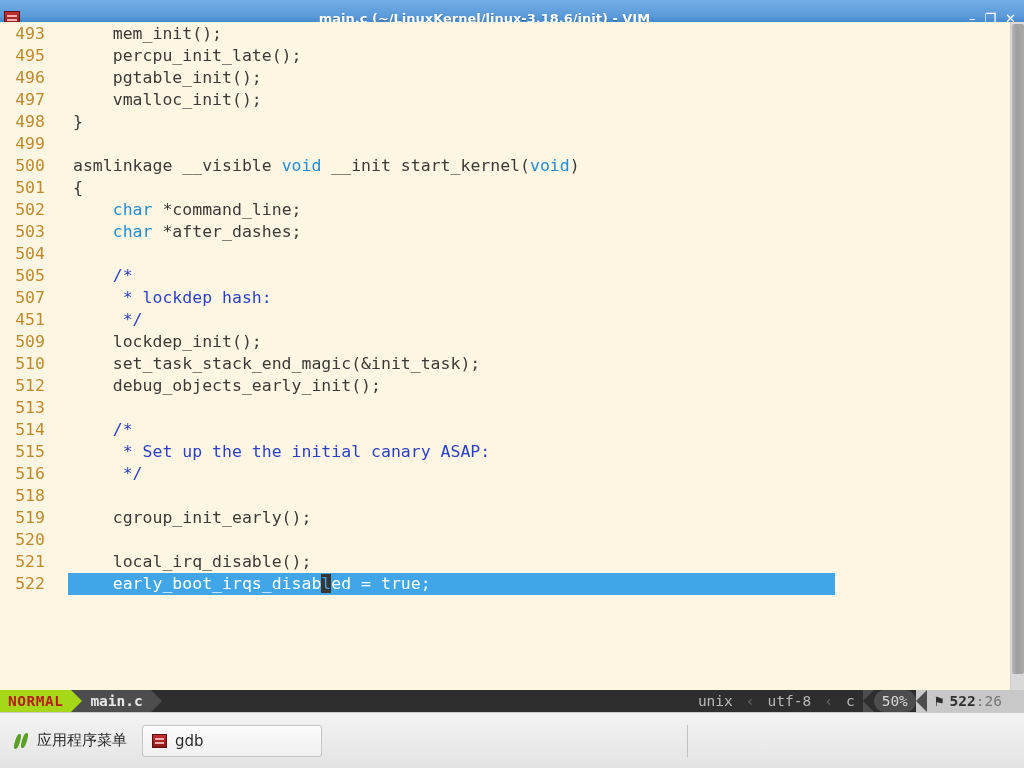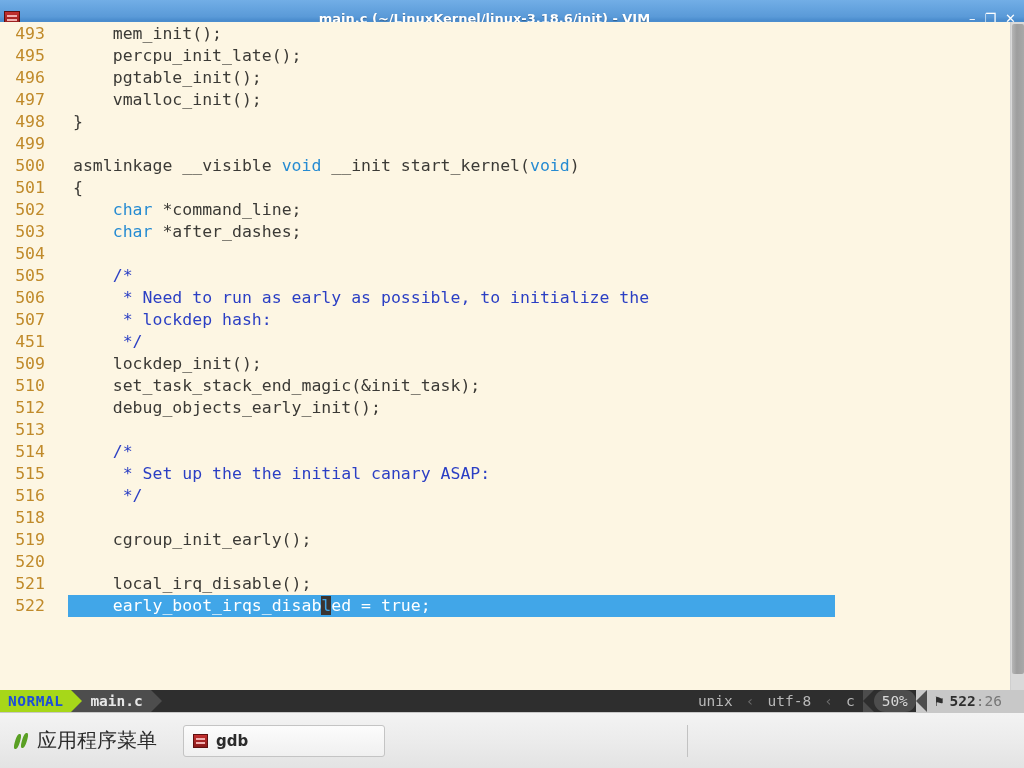--- a/index.html
+++ b/index.html
@@ -93,21 +93,21 @@
   
   #statusline {
     position: absolute; left: 0; top: 668px;
     width: 1024px; height: 22px;
     background: #2e2e2e;
     display: flex; align-items: stretch;
     font-family: "DejaVu Sans Mono", monospace;
     font-size: 14.5px;
   }
   .sl-seg { display: flex; align-items: center; height: 22px; padding: 0 8px; white-space: pre; }
-  .sl-mode { background: #a7d719; color: #1d4ed8; font-weight: bold; letter-spacing: .5px; }
+  .sl-mode { background: #a7d719; color: #b91c1c; font-weight: bold; letter-spacing: .5px; }
   .sl-arrow {
     width: 0; height: 0; flex: 0 0 auto;
     border-top: 11px solid transparent; border-bottom: 11px solid transparent;
   }
   .sl-arrow.right-a7d719-4d4d4d { border-left: 11px solid #a7d719; background: #4d4d4d; }
   .sl-arrow.right-4d4d4d-2e2e2e { border-left: 11px solid #4d4d4d; background: #2e2e2e; }
   .sl-file { background: #4d4d4d; color: #e8e8e8; font-weight: bold; }
   .sl-filler { flex: 1 1 auto; background: #2e2e2e; }
   .sl-info { background: #2e2e2e; color: #b8b8b8; }
   .sl-sep-thin { color: #6d6d6d; padding: 0 5px; }
@@ -128,43 +128,42 @@
     position: absolute; left: 0; top: 712px;
     width: 1024px; height: 56px;
     background: linear-gradient(to bottom,#f3f3f3 0%, #ebebeb 55%, #e3e3e3 100%);
     border-top: 1px solid #c8c8c8;
     display: flex; align-items: center;
     padding: 0 6px;
   }
   #appsmenu {
     display: flex; align-items: center; gap: 7px;
     height: 34px; padding: 0 8px;
-    font-family: "DejaVu Sans", sans-serif; font-size: 20px; color: #2b2b2b;
+    font-family: "DejaVu Sans", sans-serif; font-size: 15px; color: #2b2b2b;
     cursor: default;
   }
   .xfce-logo {
     width: 16px; height: 18px; position: relative; flex: 0 0 auto;
   }
   .xfce-logo::before, .xfce-logo::after {
     content: ""; position: absolute; background: #5aa024;
     width: 5px; height: 15px; border-radius: 2px/6px;
   }
   .xfce-logo::before { left: 1px; top: 2px; transform: skewX(-16deg); }
   .xfce-logo::after  { left: 8px; top: 1px; transform: skewX(-16deg); }
 
   #win-button {
     display: flex; align-items: center; gap: 8px;
-    margin-left: 18px;
-    height: 32px; width: 202px;
+    margin-left: 7px;
+    height: 32px; width: 180px;
     padding: 0 9px;
     background: linear-gradient(to bottom,#fcfcfc,#f0f0f0);
     border: 1px solid #c4c4c4; border-radius: 3px;
     font-family: "DejaVu Sans", sans-serif; font-size: 15px; color: #2b2b2b;
     cursor: default;
-    font-weight: bold;
   }
   #win-button .tb-icon2 {
     width: 15px; height: 14px; flex: 0 0 auto;
     background: linear-gradient(to bottom,#c43030,#8a1a1a);
     border: 1px solid #5e1010; position: relative;
   }
   #win-button .tb-icon2::before {
     content: ""; position: absolute; left: 2px; top: 3px;
     width: 9px; height: 2px; background: #f0b0b0;
     box-shadow: 0 4px 0 #f0b0b0;
@@ -195,21 +194,20 @@
       <div class="ln-row"><div class="lnum">496</div><div class="code"><span>    pgtable_init();</span></div></div>
       <div class="ln-row"><div class="lnum">497</div><div class="code"><span>    vmalloc_init();</span></div></div>
       <div class="ln-row"><div class="lnum">498</div><div class="code"><span>}</span></div></div>
       <div class="ln-row"><div class="lnum">499</div><div class="code"><span></span></div></div>
       <div class="ln-row"><div class="lnum">500</div><div class="code"><span>asmlinkage __visible </span><span class="kw">void</span><span> __init start_kernel(</span><span class="kw">void</span><span>)</span></div></div>
       <div class="ln-row"><div class="lnum">501</div><div class="code"><span>{</span></div></div>
       <div class="ln-row"><div class="lnum">502</div><div class="code"><span>    </span><span class="kw">char</span><span> *command_line;</span></div></div>
       <div class="ln-row"><div class="lnum">503</div><div class="code"><span>    </span><span class="kw">char</span><span> *after_dashes;</span></div></div>
       <div class="ln-row"><div class="lnum">504</div><div class="code"><span></span></div></div>
       <div class="ln-row"><div class="lnum">505</div><div class="code"><span class="cmt">    /*</span></div></div>
-      <div class="ln-row"><div class="lnum">506</div><div class="code"><span class="cmt">     * Need to run as early as possible, to initialize the</span></div></div>
       <div class="ln-row"><div class="lnum">507</div><div class="code"><span class="cmt">     * lockdep hash:</span></div></div>
       <div class="ln-row"><div class="lnum">451</div><div class="code"><span class="cmt">     */</span></div></div>
       <div class="ln-row"><div class="lnum">509</div><div class="code"><span>    lockdep_init();</span></div></div>
       <div class="ln-row"><div class="lnum">510</div><div class="code"><span>    set_task_stack_end_magic(&amp;init_task);</span></div></div>
       <div class="ln-row"><div class="lnum">512</div><div class="code"><span>    debug_objects_early_init();</span></div></div>
       <div class="ln-row"><div class="lnum">513</div><div class="code"><span></span></div></div>
       <div class="ln-row"><div class="lnum">514</div><div class="code"><span class="cmt">    /*</span></div></div>
       <div class="ln-row"><div class="lnum">515</div><div class="code"><span class="cmt">     * Set up the the initial canary ASAP:</span></div></div>
       <div class="ln-row"><div class="lnum">516</div><div class="code"><span class="cmt">     */</span></div></div>
       <div class="ln-row"><div class="lnum">518</div><div class="code"><span></span></div></div>

